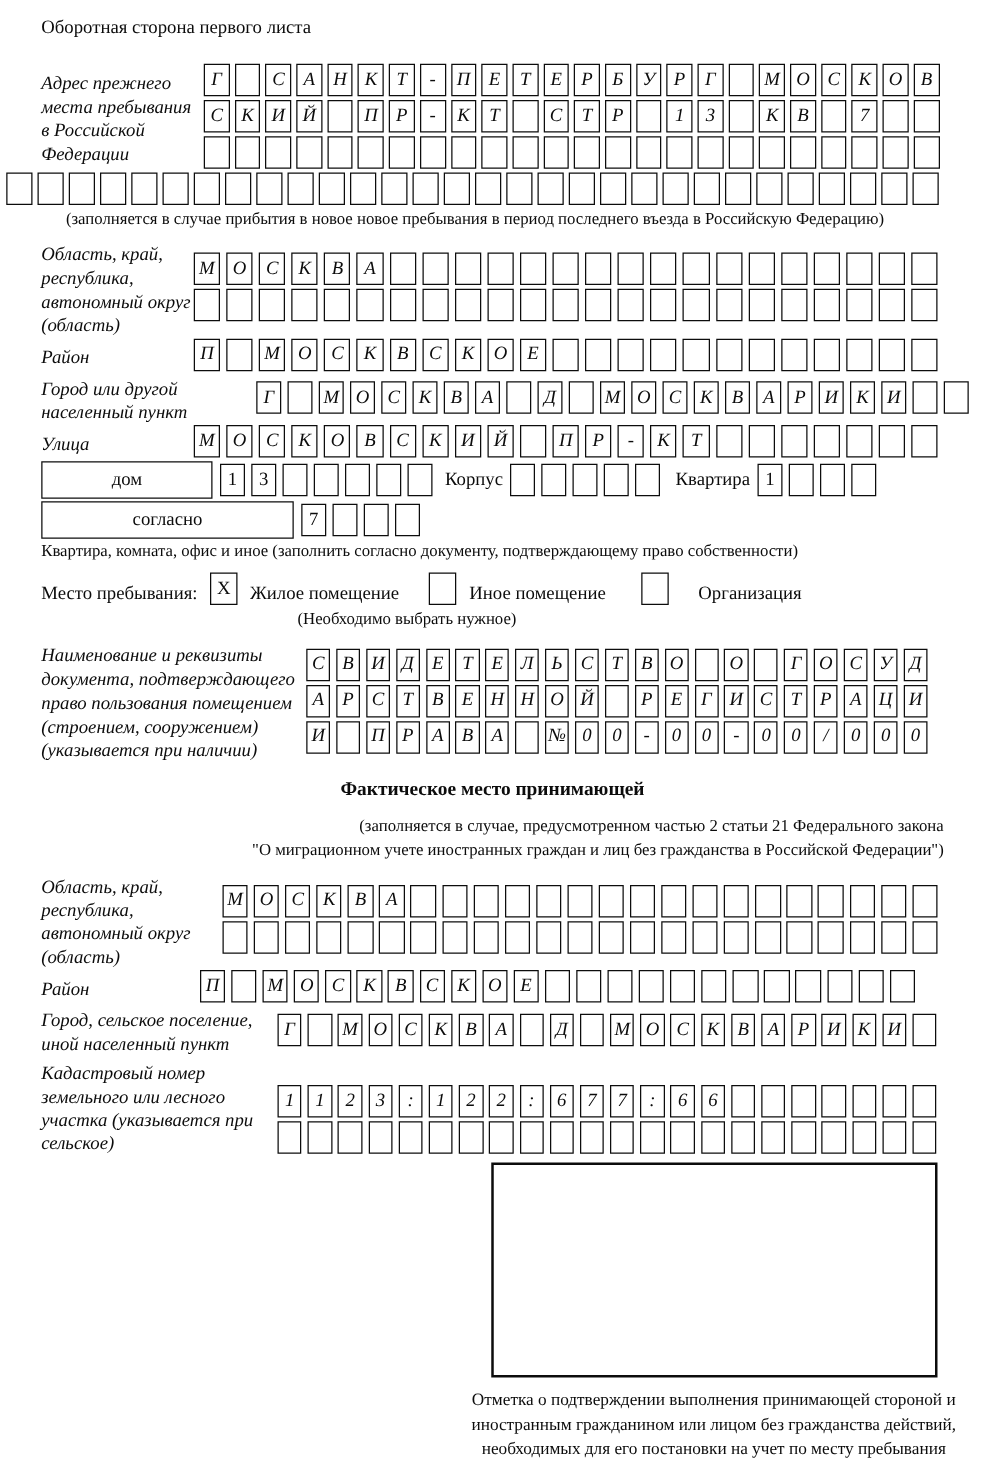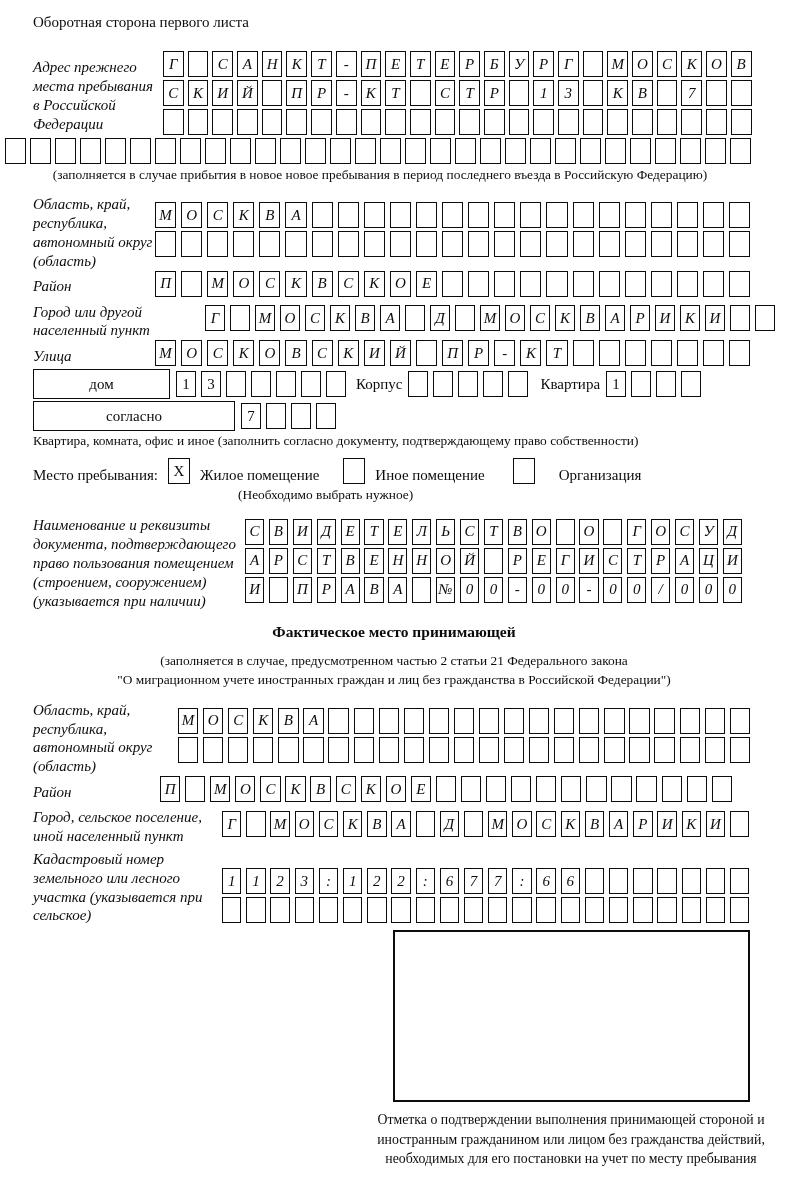--- a/index.html
+++ b/index.html
@@ -53,21 +53,21 @@
   .hrow { display: flex; align-items: flex-start; margin-bottom: 2px; }
   .hrow .grid { margin-bottom: 0; align-self: center; }
 
   .stay-row { display: flex; align-items: flex-end; gap: 10px; font-size: 15px; margin-top: 4px; }
   .chk {
     flex: none; width: 22px; height: 26px; border: 1.7px solid #0c0c0c;
     display: flex; align-items: center; justify-content: center; font-size: 15px;
   }
   .stay-note { font-size: 13.4px; margin: 3px 0 10px 205px; }
 
-  .act-note { font-size: 13.4px; text-align: center; line-height: 1.45; margin-bottom: 8px; }
+  .act-note { font-size: 13.4px; text-align: right; line-height: 1.45; margin-bottom: 8px; }
 
   .stamp-box {
     width: 357px; height: 172px; border: 2px solid #0c0c0c;
     margin: 4px 0 8px 360px;
   }
   .stamp-caption {
     width: 392px; margin-left: 342px; text-align: center;
     font-size: 13.8px; line-height: 1.42;
   }
 </style>

